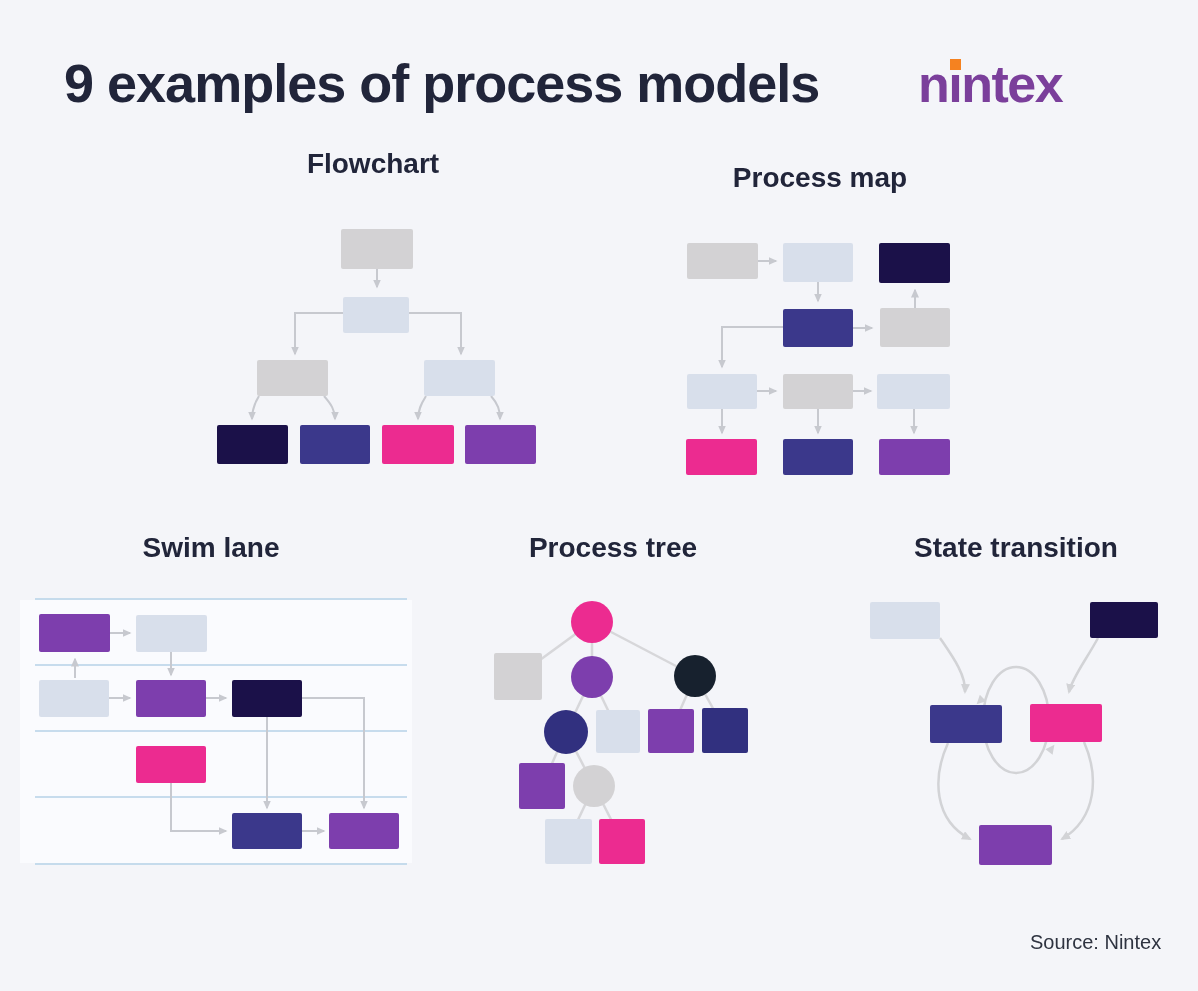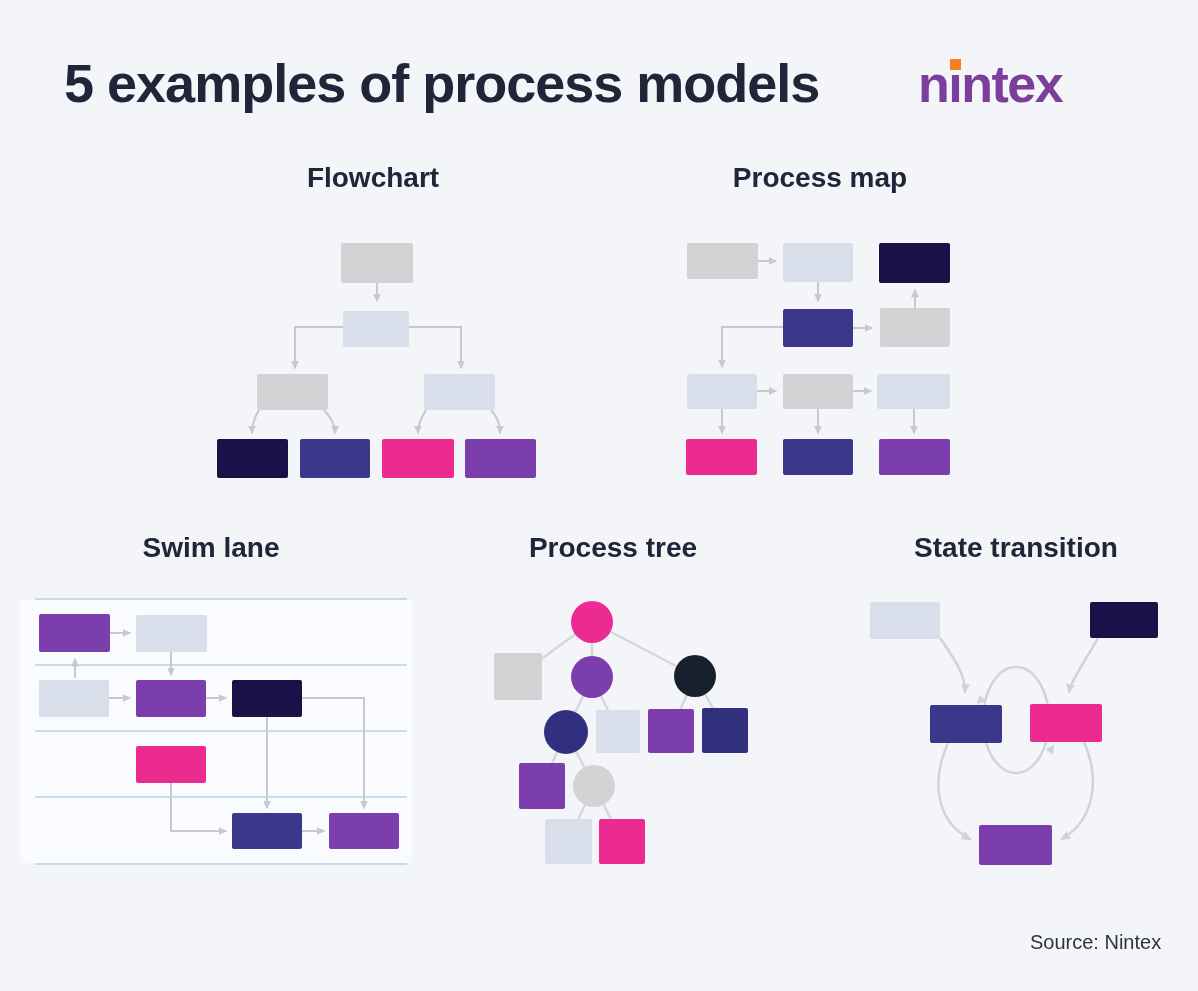--- a/index.html
+++ b/index.html
@@ -41,27 +41,27 @@
   .st-conn{stroke:var(--curve);stroke-width:2.5;fill:none;}
   .st-ah{fill:var(--curve);}
 
   .source-note{position:absolute;left:1030px;top:931px;font-size:20px;color:var(--source);}
 </style>
 </head>
 <body>
 
 <div class="canvas">
 
-  <h1 class="page-title">5 examples of process models</h1>
+  <h1 class="page-title">9 examples of process models</h1>
 
   <div class="logo">
     <span>n</span><span class="logo-i"><span>ı</span><span class="logo-dot"></span></span><span>ntex</span>
   </div>
 
-  <section class="diagram" style="left:200px;top:150px;width:400px;height:340px;">
+  <section class="diagram" style="left:200px;top:136px;width:400px;height:340px;">
     <h2 style="transform:translateX(-27px);">Flowchart</h2>
     <svg width="400" height="340" viewBox="0 0 400 340">
       <defs>
         <marker id="m-fc" markerUnits="userSpaceOnUse" markerWidth="9" markerHeight="8" refX="7.5" refY="4" orient="auto">
           <path class="ah" d="M0,0 L9,4 L0,8 z"></path>
         </marker>
       </defs>
       <path class="conn" d="M177,133 L177,151" marker-end="url(#m-fc)"></path>
       <path class="conn" d="M143,177 L95,177 L95,218" marker-end="url(#m-fc)"></path>
       <path class="conn" d="M209,177 L261,177 L261,218" marker-end="url(#m-fc)"></path>

